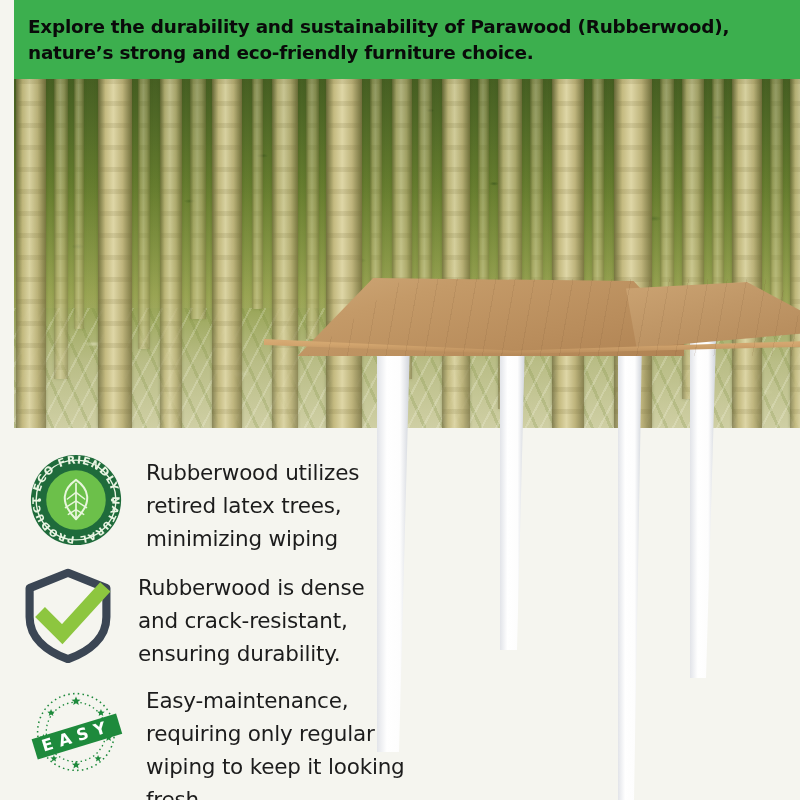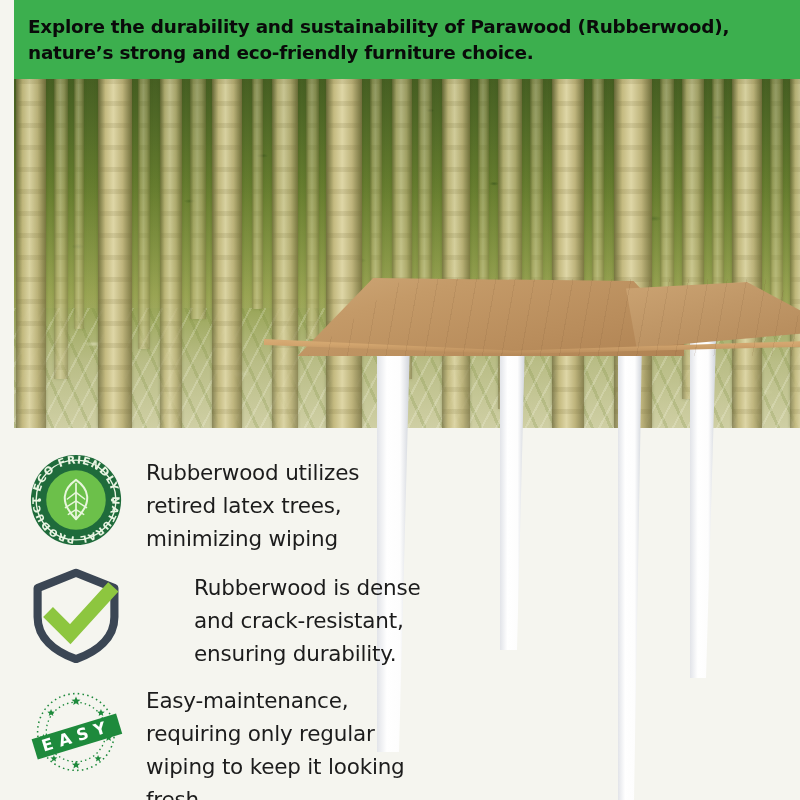--- a/index.html
+++ b/index.html
@@ -119,21 +119,21 @@
     font-family:"DejaVu Sans", sans-serif;
     font-size:21.5px;
     line-height:33px;
     color:#1C1C1C;
     white-space:pre-line;
     padding-left:22px;
     padding-top:4px;
     letter-spacing:-0.2px;
   }
   #feat0 { left:14px; top:24px; }
-  #feat1 { left:14px; top:139px;gap:48px; }
+  #feat1 { left:6px; top:139px; }
   #feat2 { left:14px; top:252px; }
   #feat2 .feature-icon { margin-top:4px; }
 </style>
 </head>
 <body>
 
 <div class="canvas">
 
   <div class="banner">
     <div class="banner-text">Explore the durability and sustainability of Parawood (Rubberwood),

